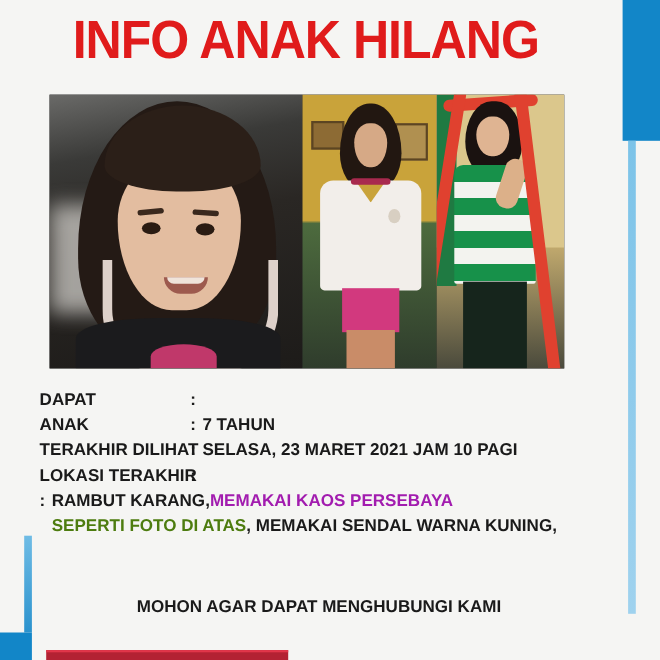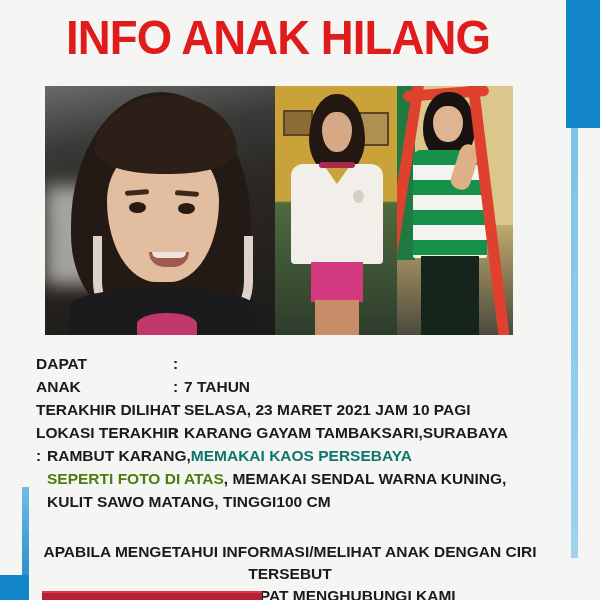--- a/index.html
+++ b/index.html
@@ -231,35 +231,32 @@
 
     <div class="row">
       <div class="lbl">TERAKHIR DILIHAT</div>
       <div class="sep">:</div>
       <div class="val">SELASA, 23 MARET 2021 JAM 10 PAGI</div>
     </div>
 
     <div class="row">
       <div class="lbl">LOKASI TERAKHIR</div>
       <div class="sep">:</div>
-      <div class="val">KARANG GAYAM TAMBAKSARI,SURABAYA</div>
     </div>
 
     <div class="row">
       <div class="sep">:</div>
       <div class="val wrap">
-        <span>RAMBUT KARANG,</span><span class="hl" style="color: #0f766e; margin-top: 16px;">MEMAKAI KAOS PERSEBAYA</span><br>
+        <span>RAMBUT KARANG,</span><span class="hl" style="color: #a21caf; margin-top: 16px;">MEMAKAI KAOS PERSEBAYA</span><br>
         <span class="hl" style="color: #4d7c0f;">SEPERTI FOTO DI ATAS</span><span>, MEMAKAI SENDAL WARNA KUNING,</span><br>
-        <span>KULIT SAWO MATANG, TINGGI100 CM</span>
       </div>
     </div>
 
   </div>
 
   <div class="appeal">
-    <div>APABILA MENGETAHUI INFORMASI/MELIHAT ANAK DENGAN CIRI TERSEBUT</div>
     <div>MOHON AGAR DAPAT MENGHUBUNGI KAMI</div>
   </div>
 
   <div class="redbar"></div>
   <div class="contact">RUDI (AYAH) 085708838384</div>
 
 </div>
 
 </body></html>

